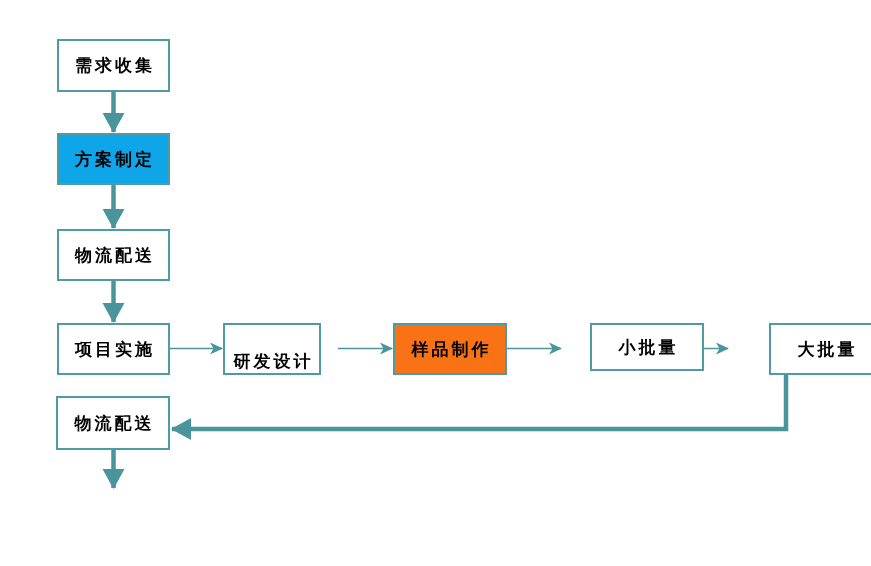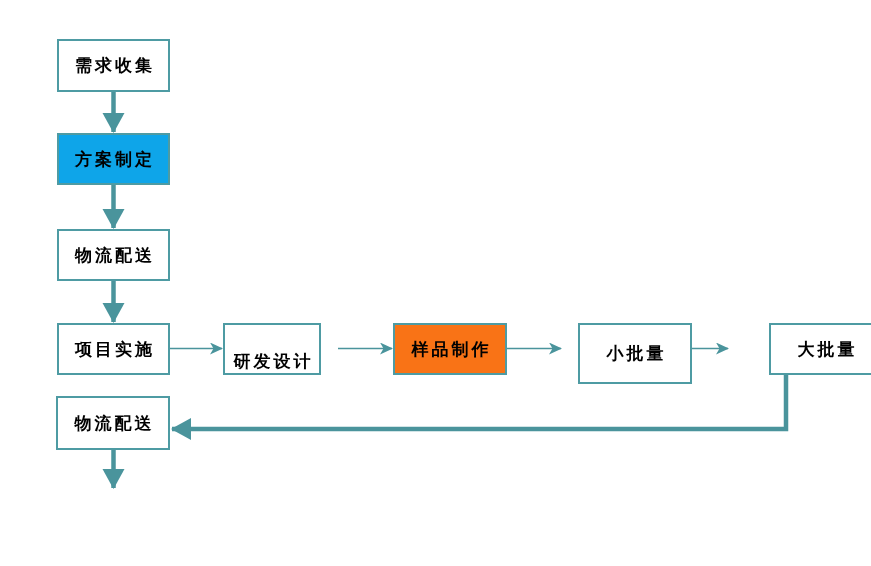--- a/index.html
+++ b/index.html
@@ -62,21 +62,21 @@
     </div>
     <div class="node" style="left: 57px; top: 323px; width: 113px; height: 52px; border: 2px solid rgb(78, 155, 163); background: rgb(255, 255, 255);">
       <span class="node-label" style="color: rgb(0, 0, 0);">项目实施</span>
     </div>
     <div class="node" style="left: 223px; top: 323px; width: 98px; height: 52px; border: 2px solid rgb(78, 155, 163); background: rgb(255, 255, 255); align-items: flex-end;">
       <span class="node-label" style="color: rgb(0, 0, 0);">研发设计</span>
     </div>
     <div class="node" style="left: 393px; top: 323px; width: 114px; height: 52px; border: 2px solid rgb(78, 155, 163); background: #f97316;">
       <span class="node-label" style="color: rgb(0, 0, 0);">样品制作</span>
     </div>
-    <div class="node" style="left: 578px; top: 323px; width: 114px; height: 61px; border: 2px solid rgb(78, 155, 163); background: rgb(255, 255, 255);">
+    <div class="node" style="left: 590px; top: 323px; width: 114px; height: 48px; border: 2px solid rgb(78, 155, 163); background: rgb(255, 255, 255);">
       <span class="node-label" style="color: rgb(0, 0, 0);">小批量</span>
     </div>
     <div class="node" style="left: 729px; top: 323px; width: 114px; height: 52px; border: 2px solid rgb(78, 155, 163); background: rgb(255, 255, 255); margin-left: 40px;">
       <span class="node-label" style="color: rgb(0, 0, 0);">大批量</span>
     </div>
     <div class="node" style="left: 56px; top: 396px; width: 114px; height: 54px; border: 2px solid rgb(78, 155, 163); background: rgb(255, 255, 255);">
       <span class="node-label" style="color: rgb(0, 0, 0); font-family: Liberation Mono, monospace;">物流配送</span>
     </div>
   </div>
 

